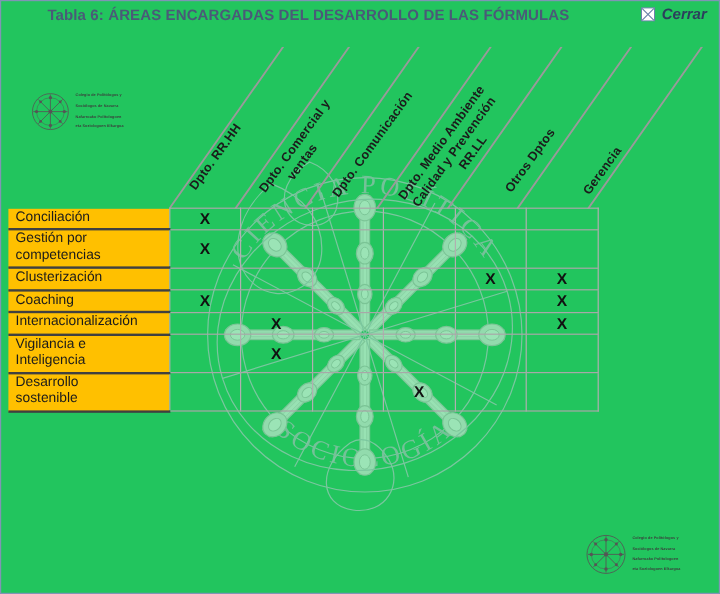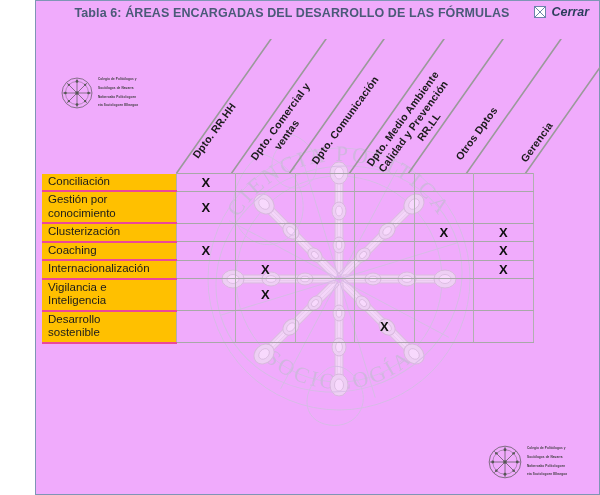--- a/index.html
+++ b/index.html
@@ -6,22 +6,21 @@
   body{
     width:600px;height:495px;overflow:hidden;
     background:#ffffff;
     font-family:"Liberation Sans", sans-serif;
     position:relative;
   }
   #page{
     position:absolute;inset:0;
     border:1px solid #7f95b5;
     box-sizing:border-box;
-    background:#f0abfc;
-    margin-left:35px;
+    background:#22c55e;
   }
 
   
   #titlebar{
     position:absolute;left:0;top:0;width:100%;height:30px;
     box-sizing:border-box;
   }
   #title{
     position:absolute;left:0;top:5px;width:512px;
     text-align:center;
@@ -71,21 +70,21 @@
     padding:0;margin:0;
     font-size:11.5px;color:#1b1b1b;
     vertical-align:middle;
   }
   td.lbl{
     width:134px;
     background:#FFC000;
     padding:1px 4px 2px 6px;
     line-height:13.5px;
     box-sizing:border-box;
-    border-bottom:2px solid #ec4899;
+    border-bottom:2px solid #404040;
     font-size:11.5px;
   }
   td.cell{
     width:58.5px;
     border:1px solid #b0b0b0;
     border-top:none;
     text-align:center;
     background:transparent;
     font-weight:bold;
     font-size:13px;
@@ -262,21 +261,21 @@
             <td class="cell">X</td>
             <td class="cell"></td>
             <td class="cell"></td>
             <td class="cell"></td>
             <td class="cell"></td>
             <td class="cell"></td>
           </tr>
           <tr class="r">
             <td class="lbl">
               <div>Gestión por</div>
-              <div>conocimiento</div>
+              <div>competencias</div>
             </td>
             <td class="cell">X</td>
             <td class="cell"></td>
             <td class="cell"></td>
             <td class="cell"></td>
             <td class="cell"></td>
             <td class="cell"></td>
           </tr>
           <tr class="r">
             <td class="lbl">

